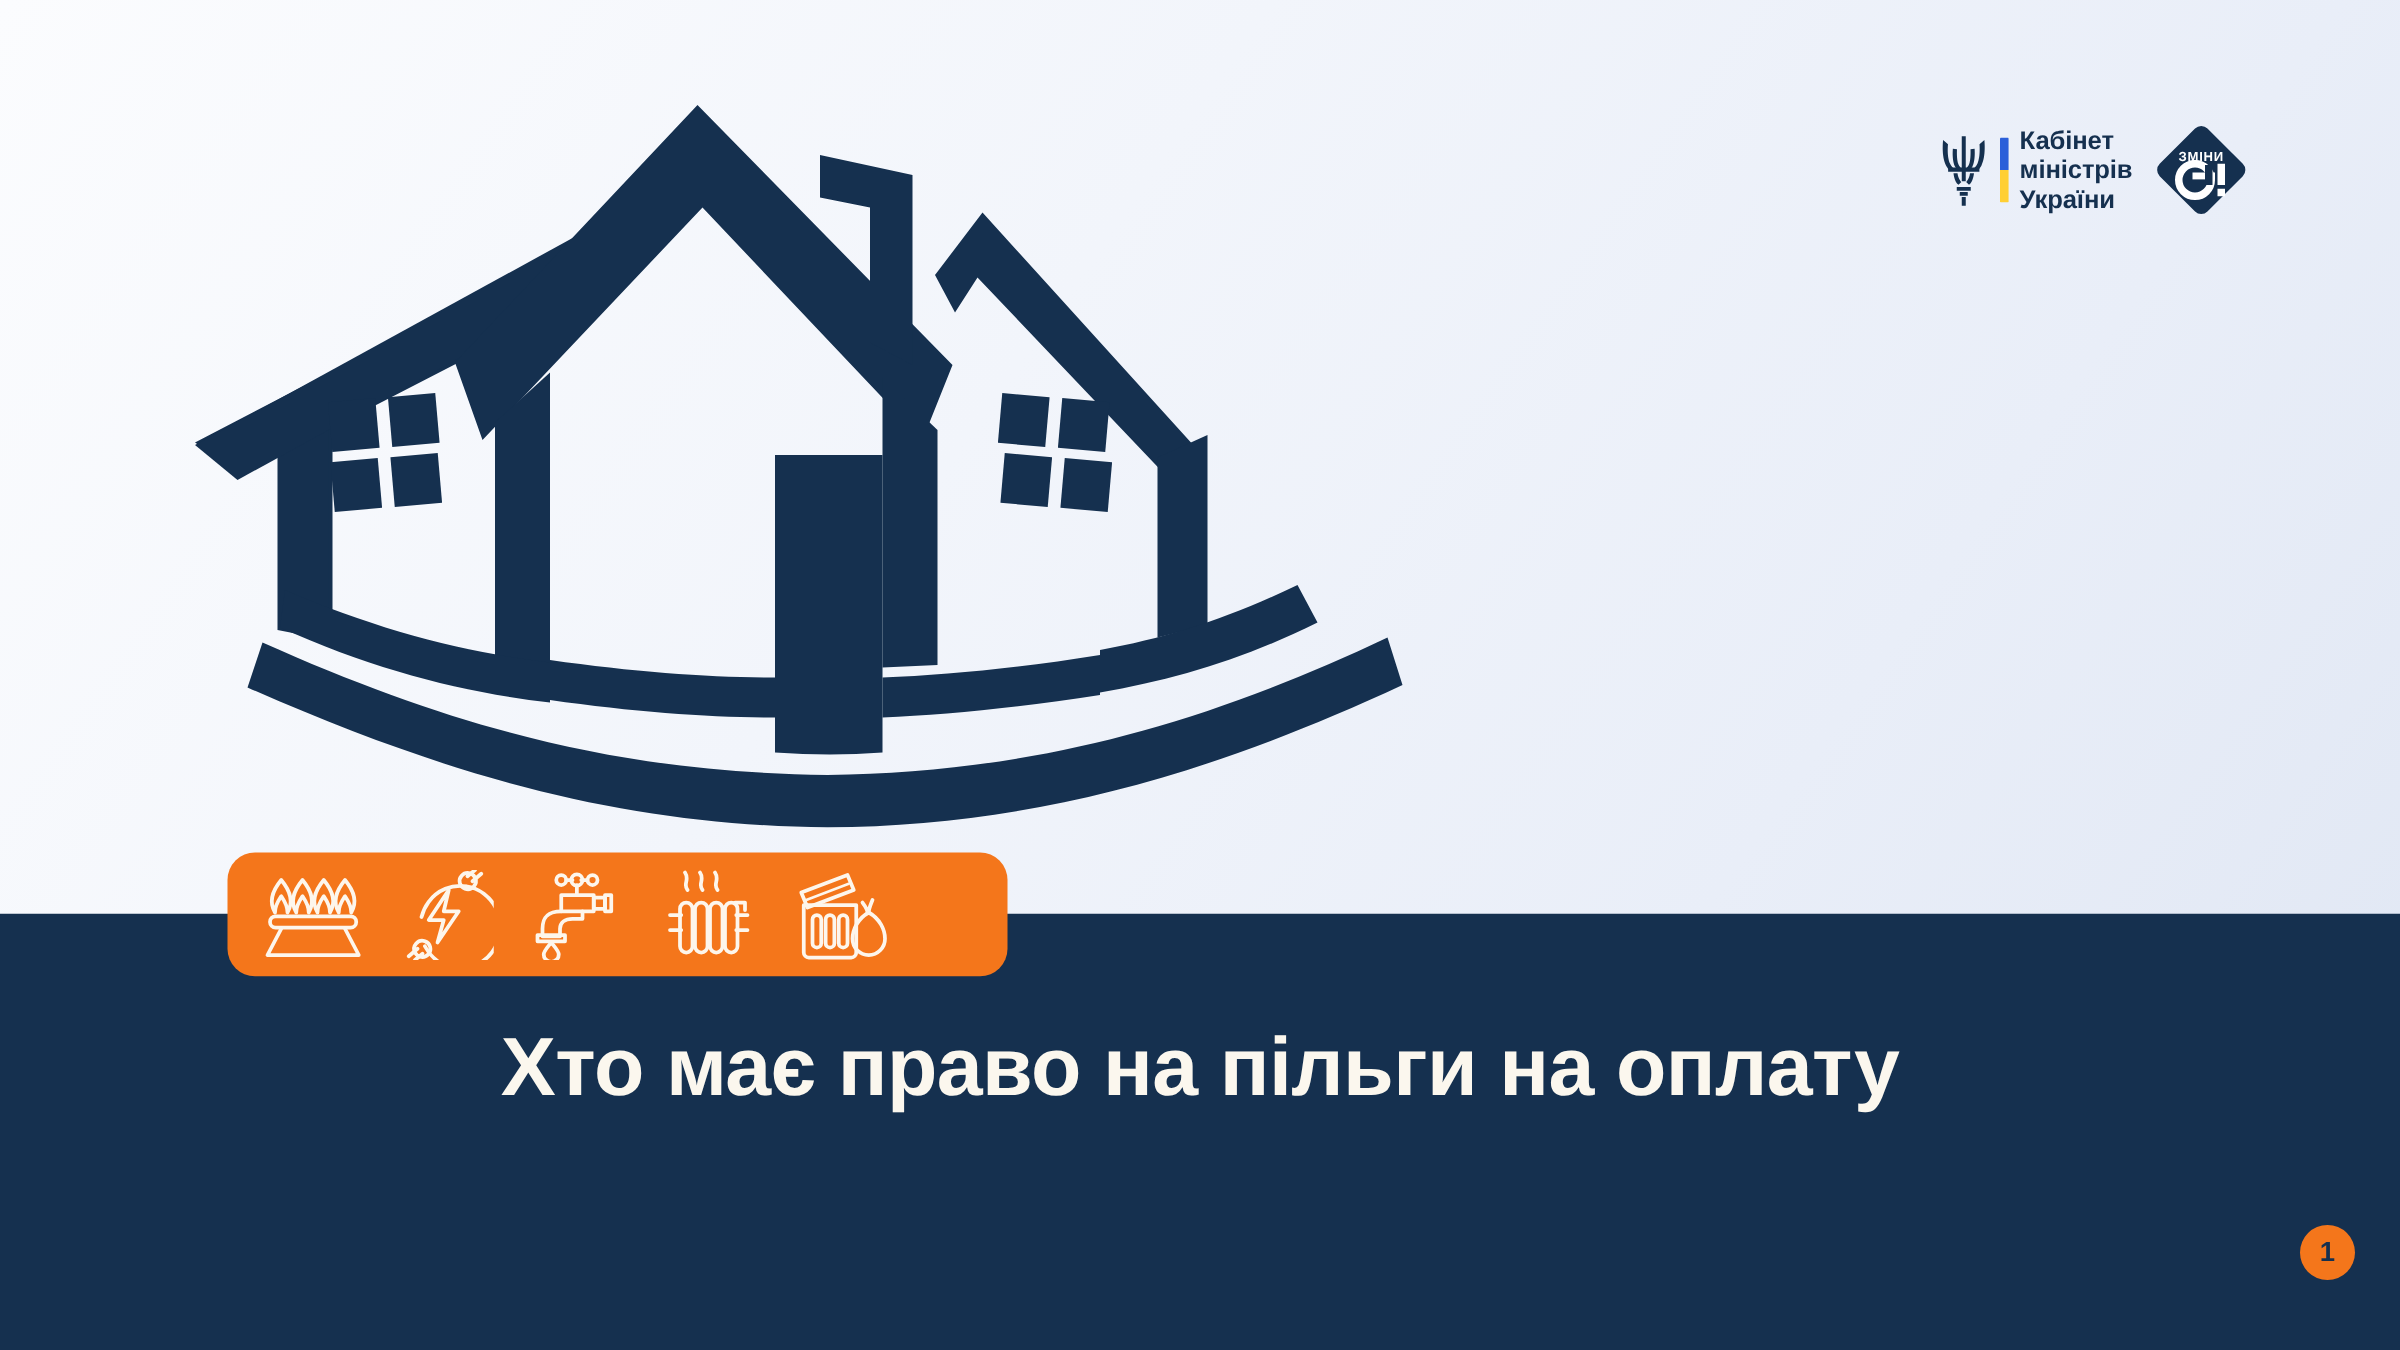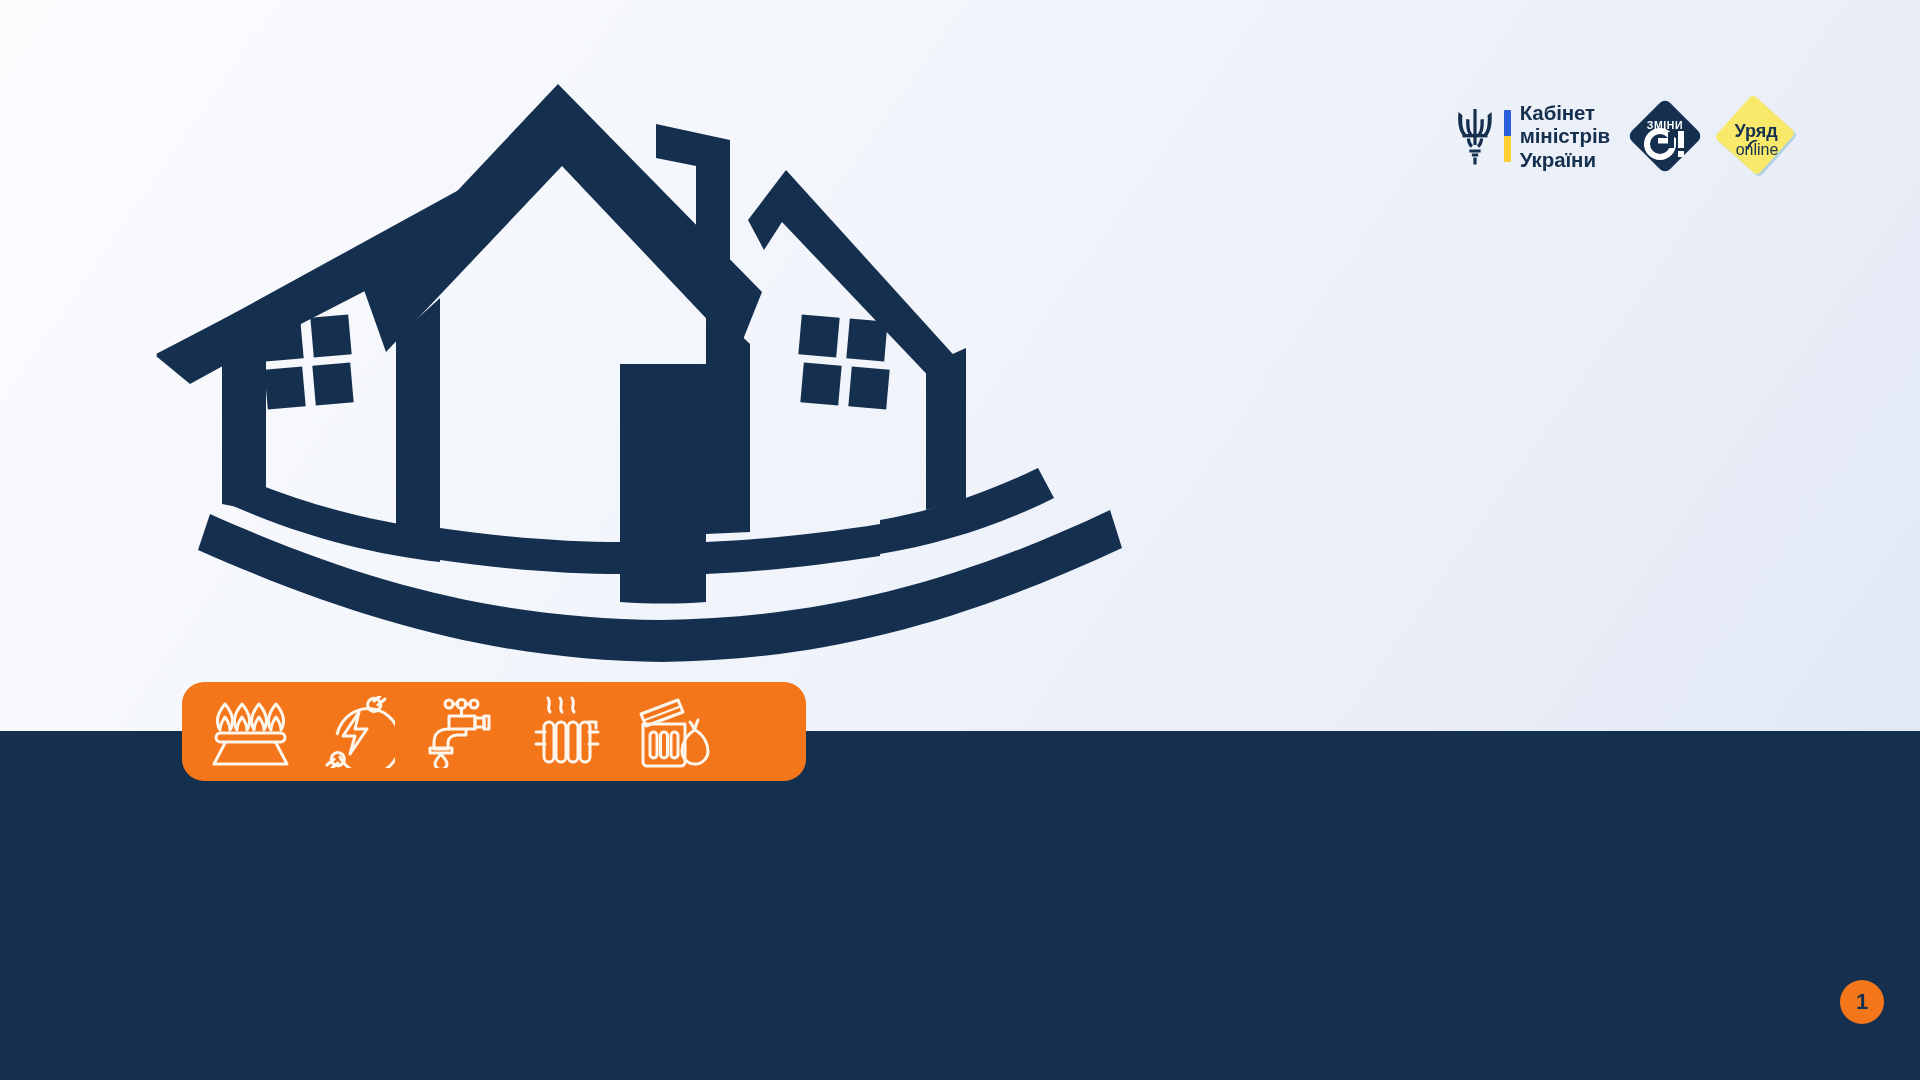--- a/index.html
+++ b/index.html
@@ -215,32 +215,20 @@
         <g>
           <circle cx="36" cy="49" r="13" fill="none" stroke="#ffffff" stroke-width="6"></circle>
           <rect x="34" y="43" width="18" height="5.5" fill="#ffffff"></rect>
           <rect x="44" y="37" width="6" height="16" fill="#15304f"></rect>
           <rect x="54" y="36" width="6" height="17" fill="#ffffff"></rect>
           <rect x="54" y="56" width="6" height="6" fill="#ffffff"></rect>
         </g>
       </svg>
     </div>
 
-    <div class="logo-uryad">
-      <svg viewBox="0 0 92 92" width="92" height="92">
-        <rect x="18" y="18" width="58" height="58" rx="5" transform="rotate(42 47 47)" fill="#a8cde0" opacity="0.85"></rect>
-        <rect x="16" y="16" width="58" height="58" rx="5" transform="rotate(42 45 45)" fill="#f8e96b"></rect>
-        <text x="46" y="47" text-anchor="middle" fill="#15304f" font-family="Liberation Sans, sans-serif" font-size="18" font-weight="bold">Уряд</text>
-        <g fill="none" stroke="#15304f" stroke-width="1.6" stroke-linecap="round">
-          <path d="M40 56 a5 5 0 0 1 5 -5"></path>
-          <path d="M38 59 a8.5 8.5 0 0 1 8.5 -8.5"></path>
-        </g>
-        <text x="47" y="65" text-anchor="middle" fill="#15304f" font-family="Liberation Sans, sans-serif" font-size="16">online</text>
-      </svg>
-    </div>
   </div>
 
   <div id="utility-strip">
 
     <div class="util-icon">
       <svg viewBox="0 0 84 72" width="84" height="72" fill="none" stroke="#fdf6ec" stroke-width="3" stroke-linejoin="round" stroke-linecap="round">
         <path d="M12 34 C 6 24, 12 14, 17 8 C 22 14, 28 24, 22 34 C 22 28, 19 24, 17 21 C 15 24, 12 28, 12 34 Z"></path>
         <path d="M29 34 C 23 24, 29 14, 34 8 C 39 14, 45 24, 39 34 C 39 28, 36 24, 34 21 C 32 24, 29 28, 29 34 Z"></path>
         <path d="M46 34 C 40 24, 46 14, 51 8 C 56 14, 62 24, 56 34 C 56 28, 53 24, 51 21 C 49 24, 46 28, 46 34 Z"></path>
         <path d="M63 34 C 57 24, 63 14, 68 8 C 73 14, 79 24, 73 34 C 73 28, 70 24, 68 21 C 66 24, 63 28, 63 34 Z"></path>
@@ -298,17 +286,18 @@
         <rect x="17" y="36" width="7" height="26" rx="3.5"></rect>
         <rect x="27.5" y="36" width="7" height="26" rx="3.5"></rect>
         <rect x="38" y="36" width="7" height="26" rx="3.5"></rect>
         <path d="M57 26 c 3 4 4 6 4 8 M65 24 c -2 5 -3 7 -3 10"></path>
         <path d="M62 34 c -9 5 -13 14 -13 21 a 13 13 0 0 0 26 0 c 0 -7 -4 -16 -13 -21 Z"></path>
       </svg>
     </div>
   </div>
 
   <h1 id="slide-title">
+    <span class="tline">Хто має право на пільги на оплату</span>
   </h1>
 
   <div id="page-badge">1</div>
 
 </div>
 
 </body></html>

